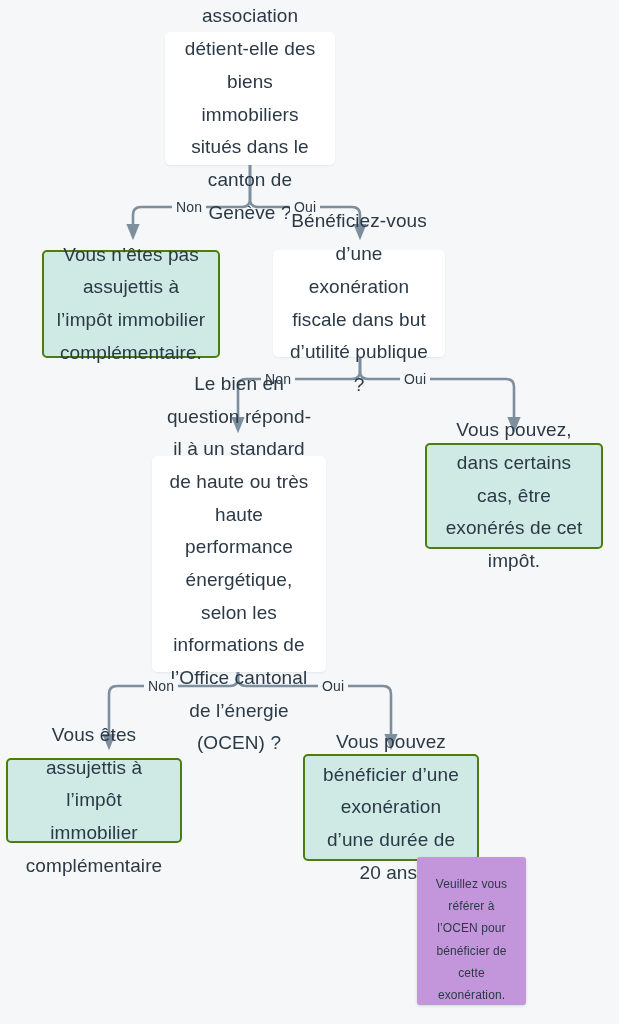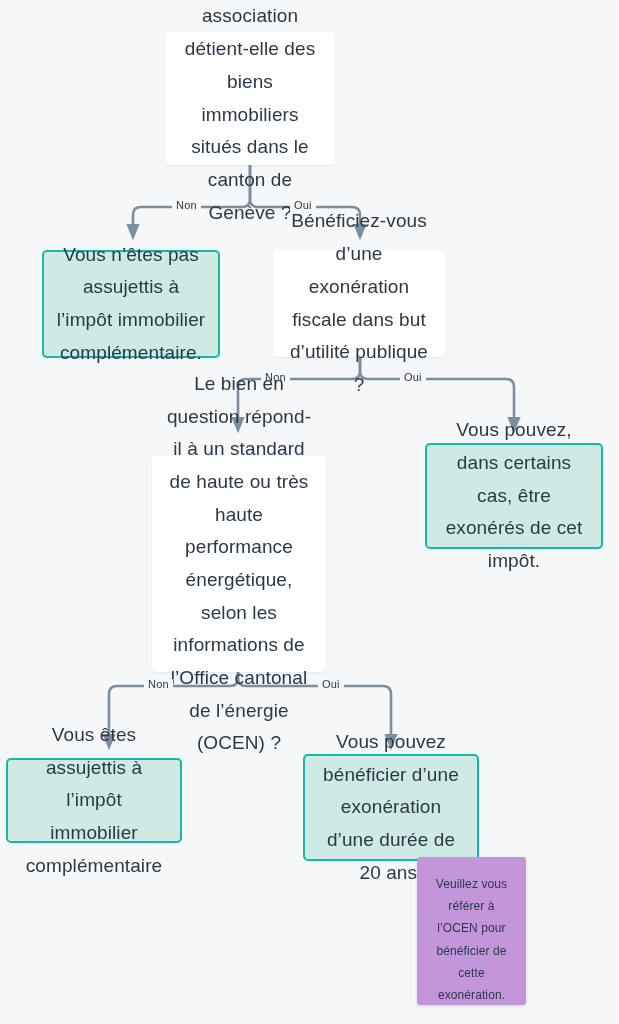--- a/index.html
+++ b/index.html
@@ -31,21 +31,21 @@
     letter-spacing: 0.1px;
     padding: 10px 12px;
   }
   .node-question {
     background: #ffffff;
     border-radius: 5px;
     box-shadow: 0 1px 2px rgba(40,60,80,0.08);
   }
   .node-answer {
     background: #cfeae5;
-    border: 2px solid #14b8a6;
+    border: 2px solid #4d7c0f;
     border-radius: 5px;
   }
   .node-note {
     background: #c396db;
     border-radius: 3px;
     color: #2b3946;
     font-size: 12px;
     line-height: 1.85;
     text-align: center;
     justify-content: flex-start;
@@ -60,21 +60,21 @@
   .connector-layer {
     position: absolute;
     left: 0;
     top: 0;
     width: 619px;
     height: 1024px;
     pointer-events: none;
   }
   .edge-label {
     position: absolute;
-    font-size: 11px;
+    font-size: 14px;
     color: #2b3946;
     background: #f5f7f8;
     padding: 0 4px;
     line-height: 1;
     letter-spacing: 0.2px;
   }
 </style>
 </head>
 <body>
 

